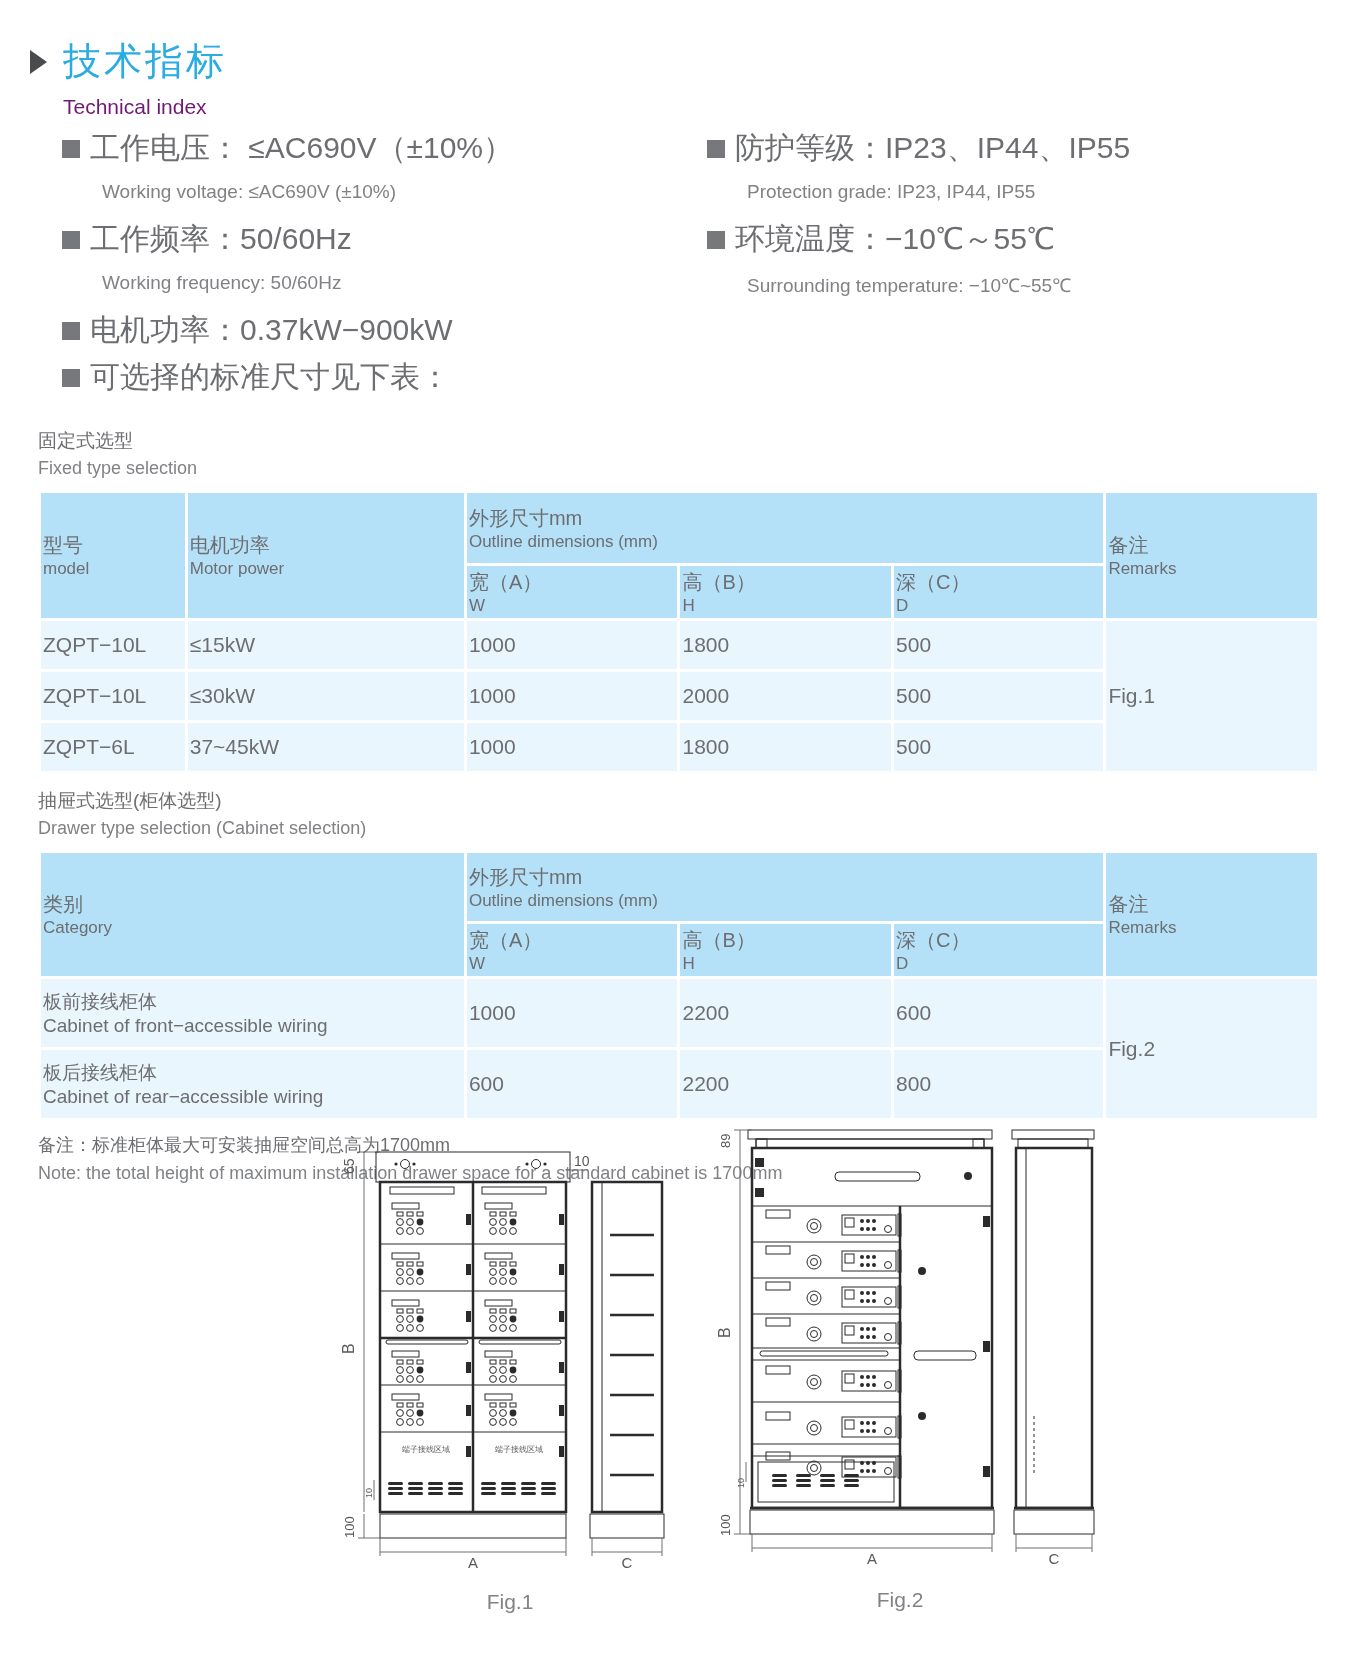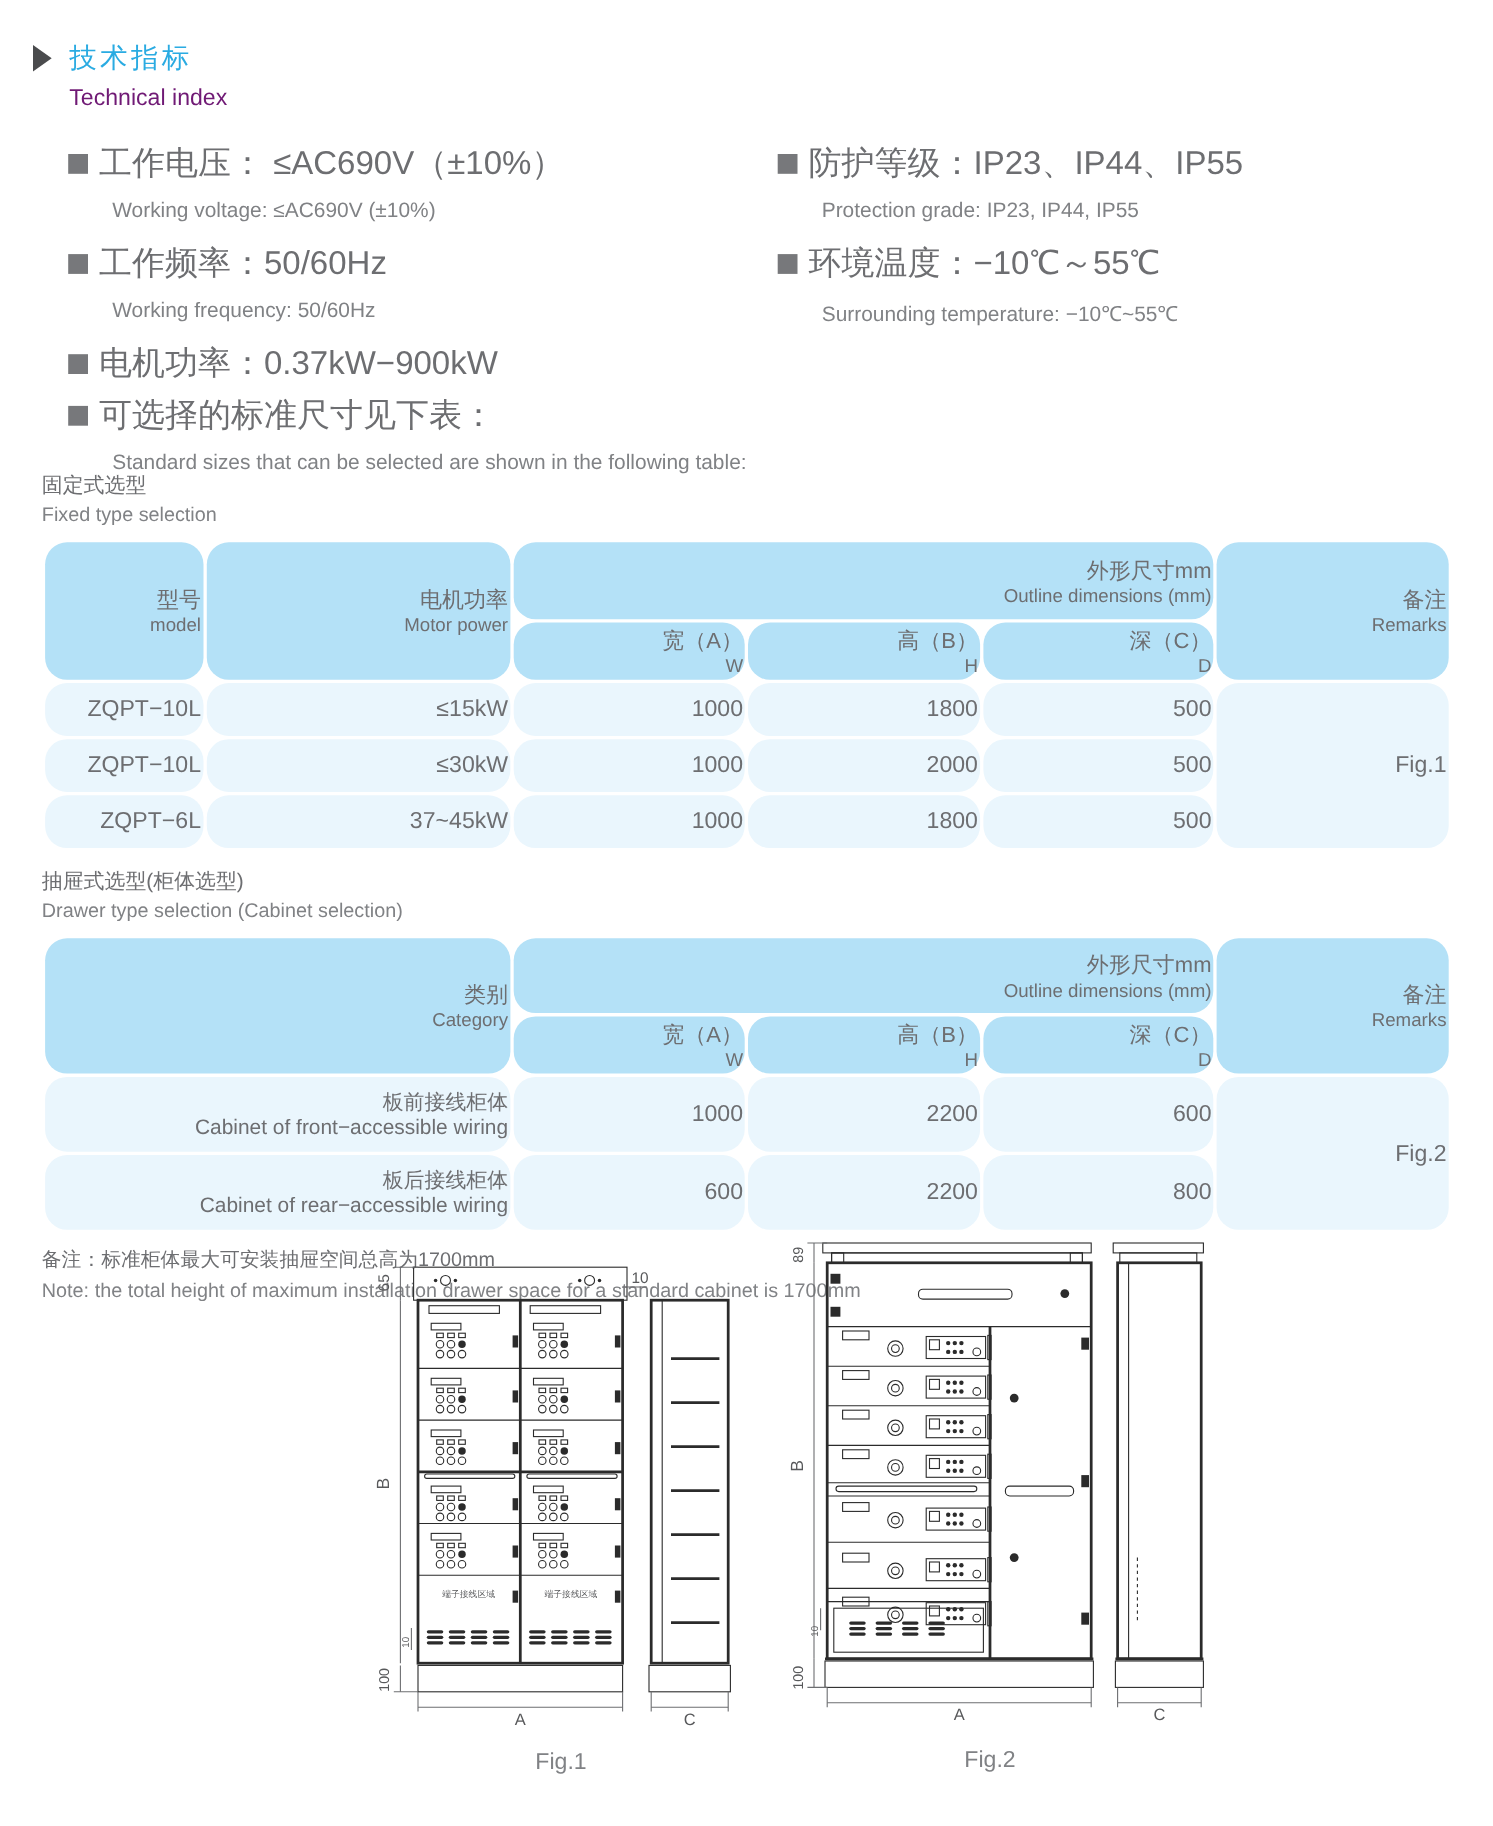--- a/index.html
+++ b/index.html
@@ -4,36 +4,36 @@
 <style>
   html,body{margin:0;padding:0;}
   body{
     width:1357px;height:1660px;position:relative;background:#ffffff;
     font-family:"Liberation Sans",sans-serif;color:#6d6e71;overflow:hidden;
   }
   
   .hdr{position:absolute;left:30px;top:36px;}
   .hdr-row{display:flex;align-items:center;}
   .tri{width:0;height:0;border-left:17px solid #4a4b4d;border-top:12px solid transparent;border-bottom:12px solid transparent;margin-right:16px;}
-  .title-cn{font-size:25px;color:#2aabe2;letter-spacing:3px;}
+  .title-cn{font-size:38px;color:#2aabe2;letter-spacing:3px;}
   .title-en{font-size:21px;color:#701a75;margin:8px 0 0 33px;}
   
   .specs{position:absolute;left:62px;top:128px;width:1260px;display:flex;}
   .spec-col-left{width:645px;}
   .spec-col-right{flex:1;}
   .spec-item{margin-bottom:2px;}
   .spec-cn{display:flex;align-items:center;font-size:30px;color:#6d6e71;}
   .sq{width:18px;height:18px;background:#77787b;margin-right:10px;flex:none;}
   .spec-en{font-size:19px;color:#808285;margin:12px 0 16px 40px;}
   
   .content{position:absolute;left:38px;top:428px;width:1282px;}
   .sec-cn{font-size:19px;color:#6d6e71;margin:0 0 4px 0;}
   .sec-en{font-size:18px;color:#808285;margin:0 0 11px 0;}
   table{border-collapse:separate;border-spacing:3px;width:100%;table-layout:fixed;}
-  th,td{text-align:right;vertical-align:middle;padding:2px;font-weight:normal;border-radius:20px;}
+  th,td{text-align:left;vertical-align:middle;padding:2px;font-weight:normal;}
   thead th{background:#b4e1f7;}
   tbody td{background:#eaf6fd;}
   .hcn{font-size:20px;color:#6d6e71;}
   .hen{font-size:17px;color:#6d6e71;}
   .cell{font-size:21px;color:#6d6e71;}
   .cell2{font-size:19px;color:#6d6e71;}
   .gap{height:14px;}
   .note-cn{font-size:18px;color:#6d6e71;margin:12px 0 2px 0;}
   .note-en{font-size:18px;color:#808285;margin:6px 0 0 0;}
   
@@ -80,21 +80,20 @@
       <div class="spec-cn">
           <span class="sq"></span>
           <span>电机功率：0.37kW−900kW</span>
         </div>
     </div>
     <div class="spec-item" style="margin-top:6px">
       <div class="spec-cn">
           <span class="sq"></span>
           <span>可选择的标准尺寸见下表：</span>
         </div>
-      <div class="spec-en">Standard sizes that can be selected are shown in the following table:</div>
     </div>
   </div>
   <div class="spec-col-right">
     <div class="spec-item">
       <div class="spec-cn">
           <span class="sq"></span>
           <span>防护等级：IP23、IP44、IP55</span>
         </div>
       <div class="spec-en">Protection grade: IP23, IP44, IP55</div>
     </div>

